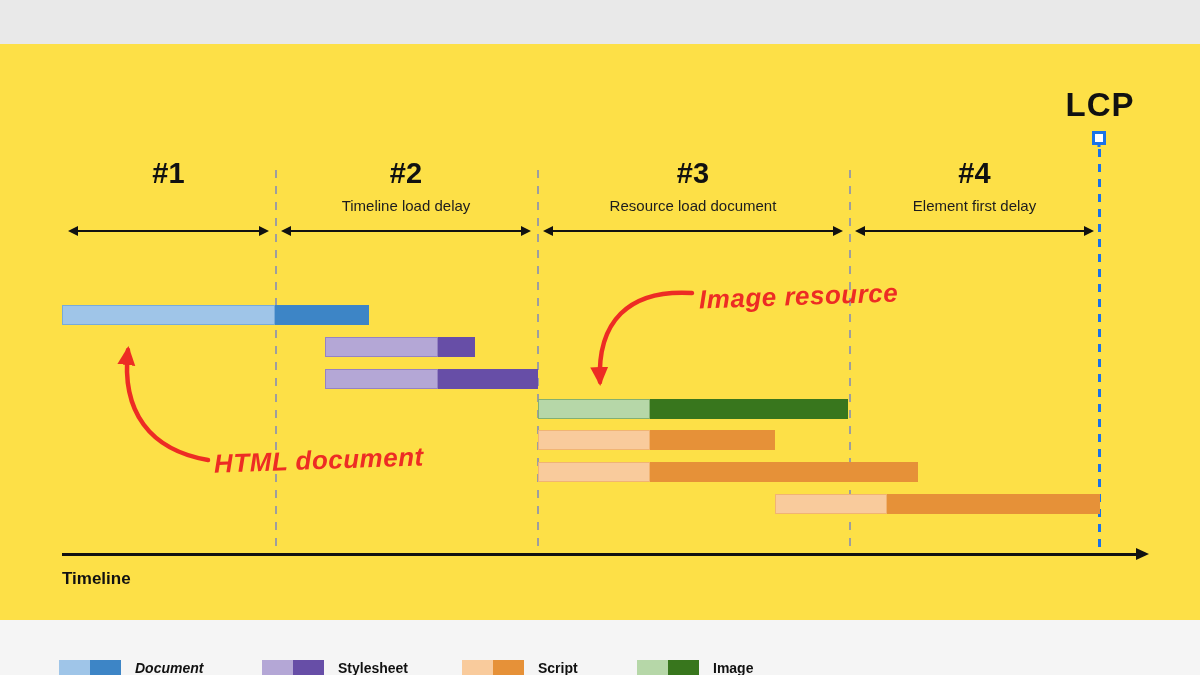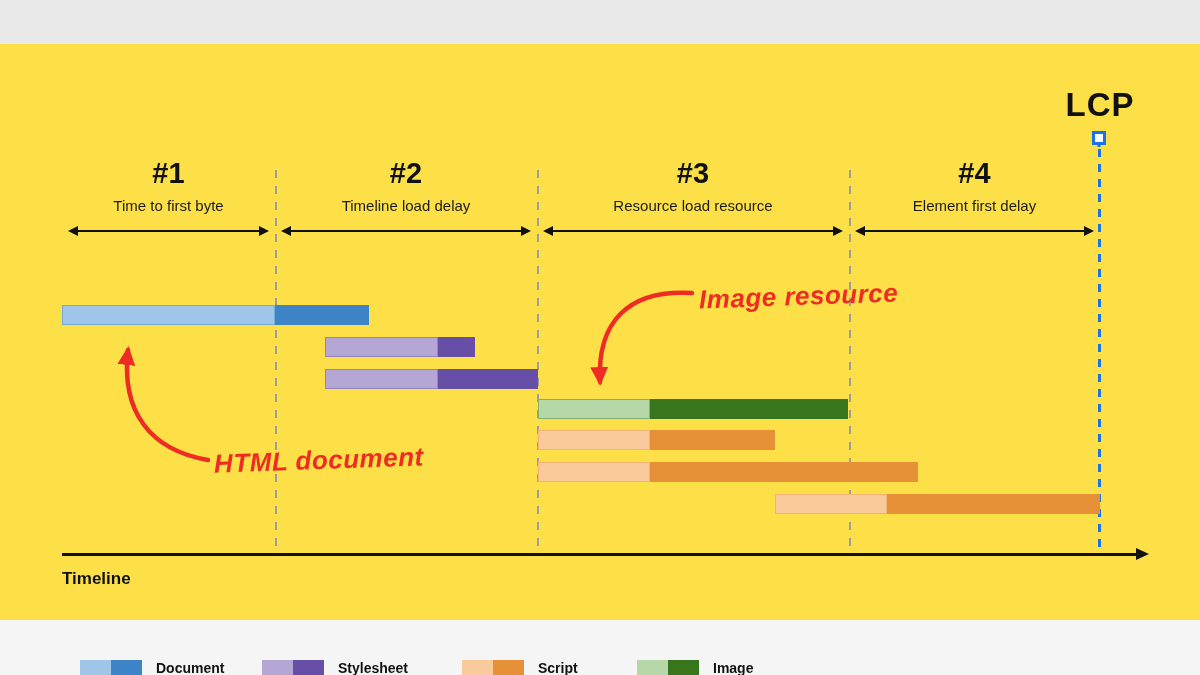--- a/index.html
+++ b/index.html
@@ -59,31 +59,30 @@
   <div class="lcp-title">LCP</div>
   <div class="lcp-marker" id="lcp-marker" style="left: 1092px;"></div>
   <div class="lcp-line" id="lcp-line" style="left: 1098px;"></div>
 
   <div class="divider" style="left: 275px;"></div>
   <div class="divider" style="left: 537px;"></div>
   <div class="divider" style="left: 849px;"></div>
 
   <div class="phase" style="left: 67px; width: 203px;">
     <div class="phase-num">#1</div>
-    <div class="phase-sub">Time to first byte</div>
     <div class="phase-arrow"></div>
   </div>
   <div class="phase" style="left: 280px; width: 252px;">
     <div class="phase-num">#2</div>
     <div class="phase-sub">Timeline load delay</div>
     <div class="phase-arrow"></div>
   </div>
   <div class="phase" style="left: 542px; width: 302px;">
     <div class="phase-num">#3</div>
-    <div class="phase-sub">Resource load resource</div>
+    <div class="phase-sub">Resource load document</div>
     <div class="phase-arrow"></div>
   </div>
   <div class="phase" style="left: 854px; width: 241px;">
     <div class="phase-num">#4</div>
     <div class="phase-sub">Element first delay</div>
     <div class="phase-arrow"></div>
   </div>
 
   <div id="bars-layer">
       <div class="bar" style="left: 62px; top: 261px; height: 20px;">
@@ -126,21 +125,21 @@
     <path d="M 692 249 C 628 245, 597 278, 600 338" marker-end="url(#ah)"></path>
   </svg>
 
   <div class="annot" id="annot-html">HTML document</div>
   <div class="annot" id="annot-image">Image resource</div>
 
   <div class="axis"></div>
   <div class="axis-label">Timeline</div>
 
   <div class="footer">
-    <div class="legend-item" style="left: 80px;">
+    <div class="legend-item" style="left: 59px; font-style: italic;">
       <span class="swatch">
           <span class="sw-light" style="background: rgb(159, 197, 232);"></span>
           <span class="sw-dark" style="background: rgb(61, 133, 198);"></span>
         </span>
       <span class="legend-label">Document</span>
     </div>
     <div class="legend-item" style="left: 262px;">
       <span class="swatch">
           <span class="sw-light" style="background: rgb(180, 167, 214);"></span>
           <span class="sw-dark" style="background: rgb(103, 78, 167);"></span>

